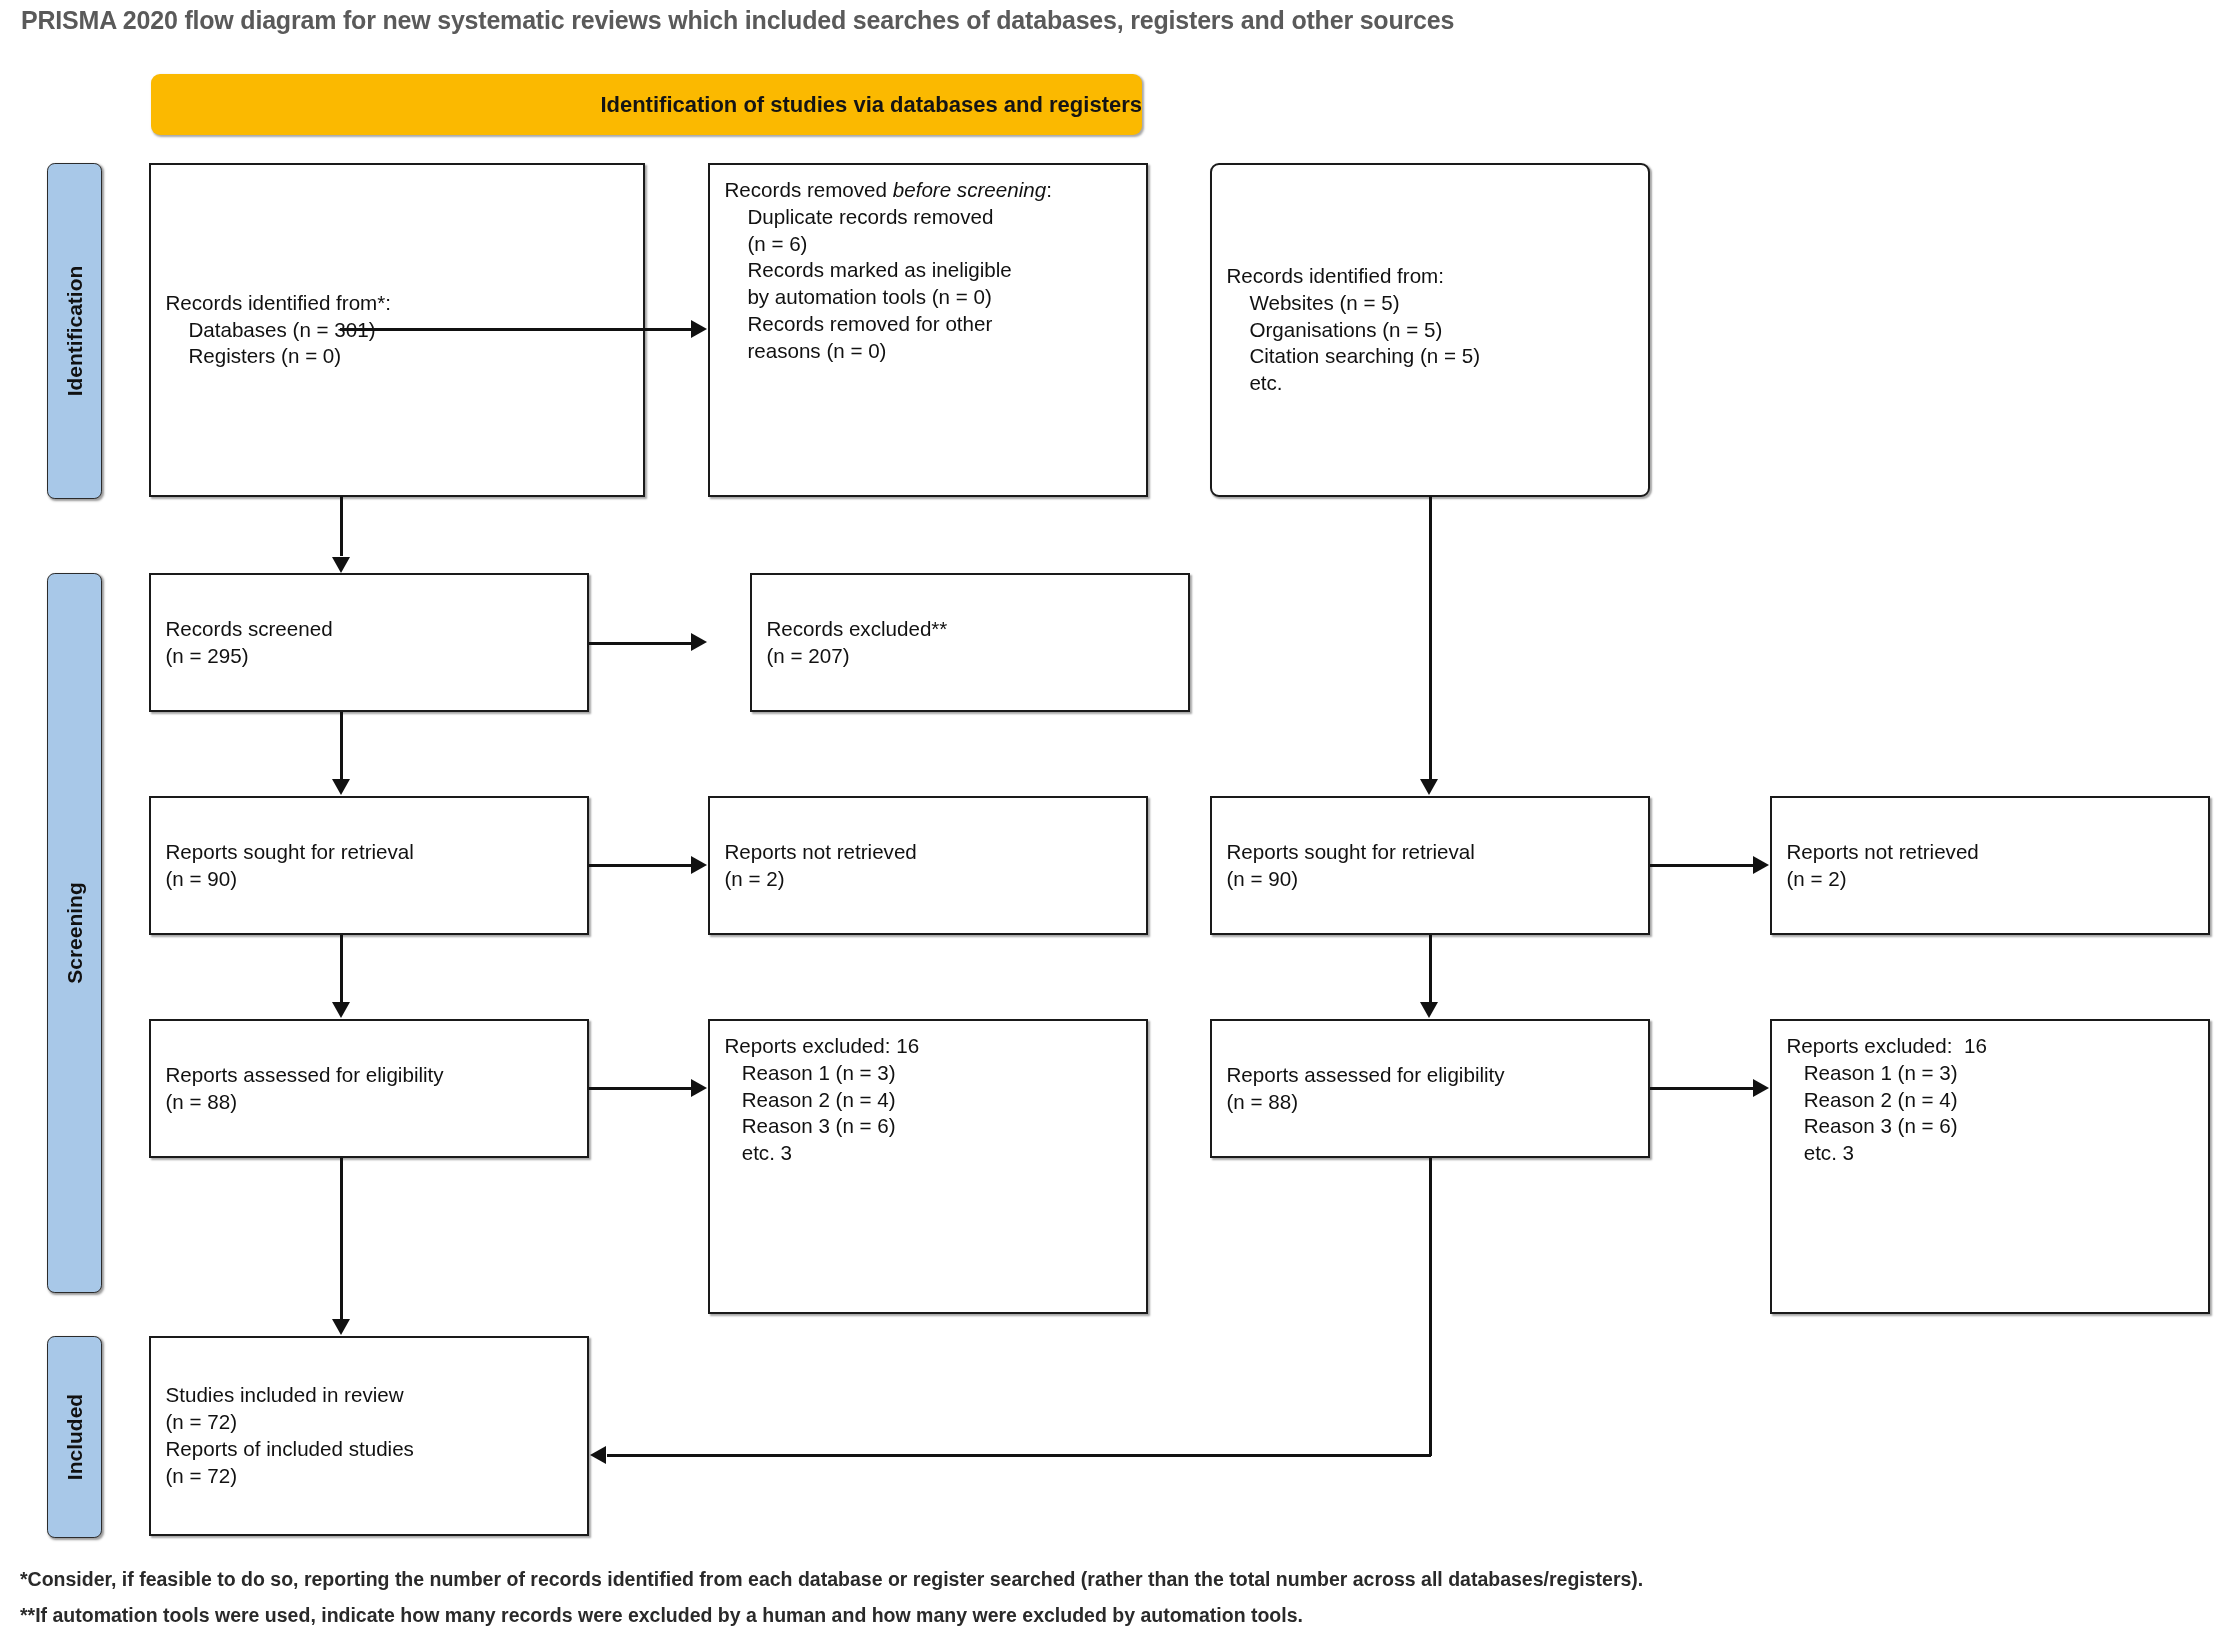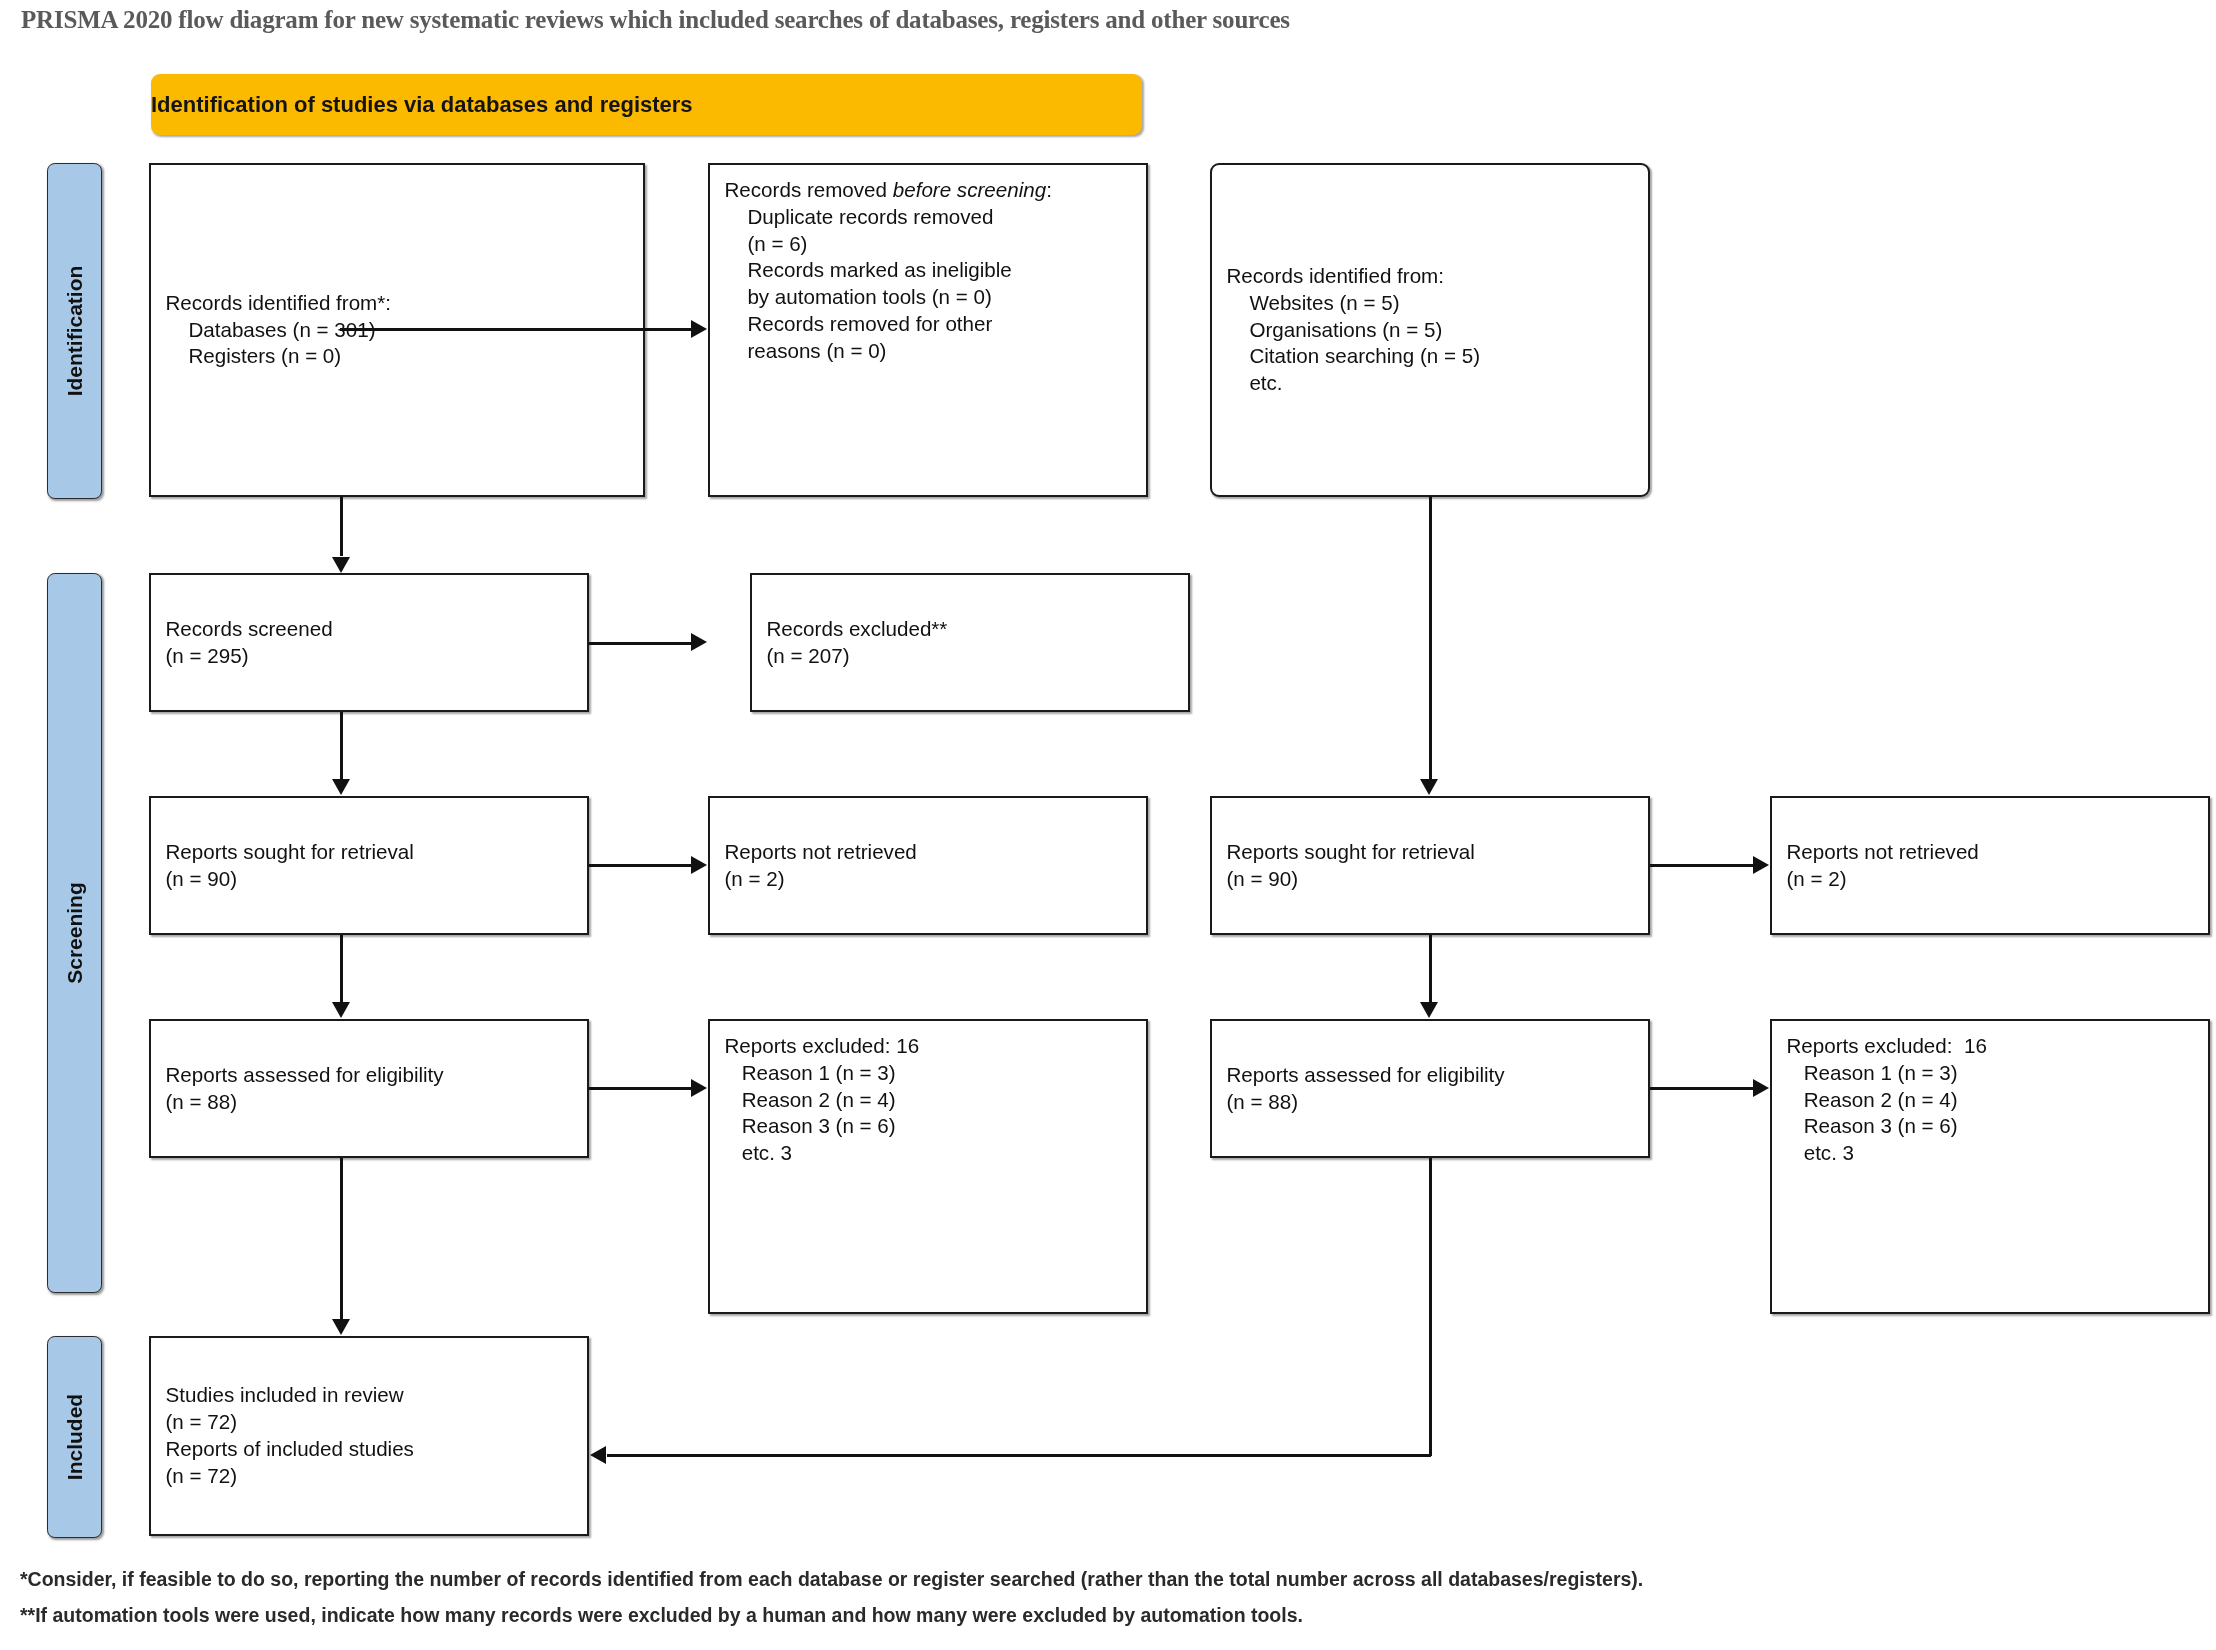--- a/index.html
+++ b/index.html
@@ -24,33 +24,32 @@
   .page-title {
     position: absolute;
     left: 21px;
     top: 5.6px;
     width: 1781px;
     font-size: 25px;
     font-weight: bold;
     color: #5a5a5a;
     letter-spacing: -0.2px;
     white-space: nowrap;
-    font-family: Liberation Serif, serif;
   }
 
   
   .header-bar {
     position: absolute;
     height: 61px;
     background: #FBB900;
     border-radius: 9px;
     box-shadow: 1.1px 1.7px 2.2px rgba(0,0,0,0.35);
     display: flex;
     align-items: center;
-    justify-content: flex-start;
+    justify-content: flex-end;
     font-size: 22px;
     font-weight: bold;
     color: #141414;
   }
   #header-db  { left: 151px;  top: 74px; width: 991px; }
   #header-oth { left: 1212px; top: 74px; width: 991px; }
 
   
   .stage-label {
     position: absolute;

